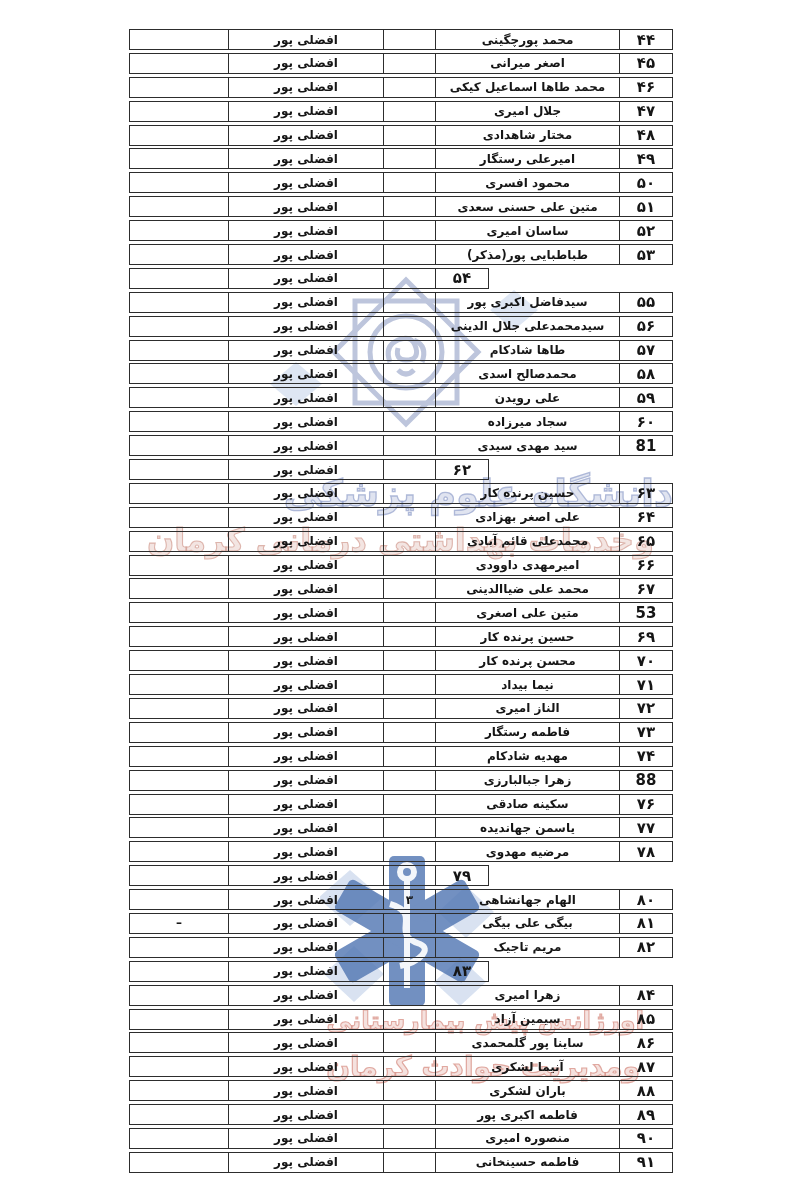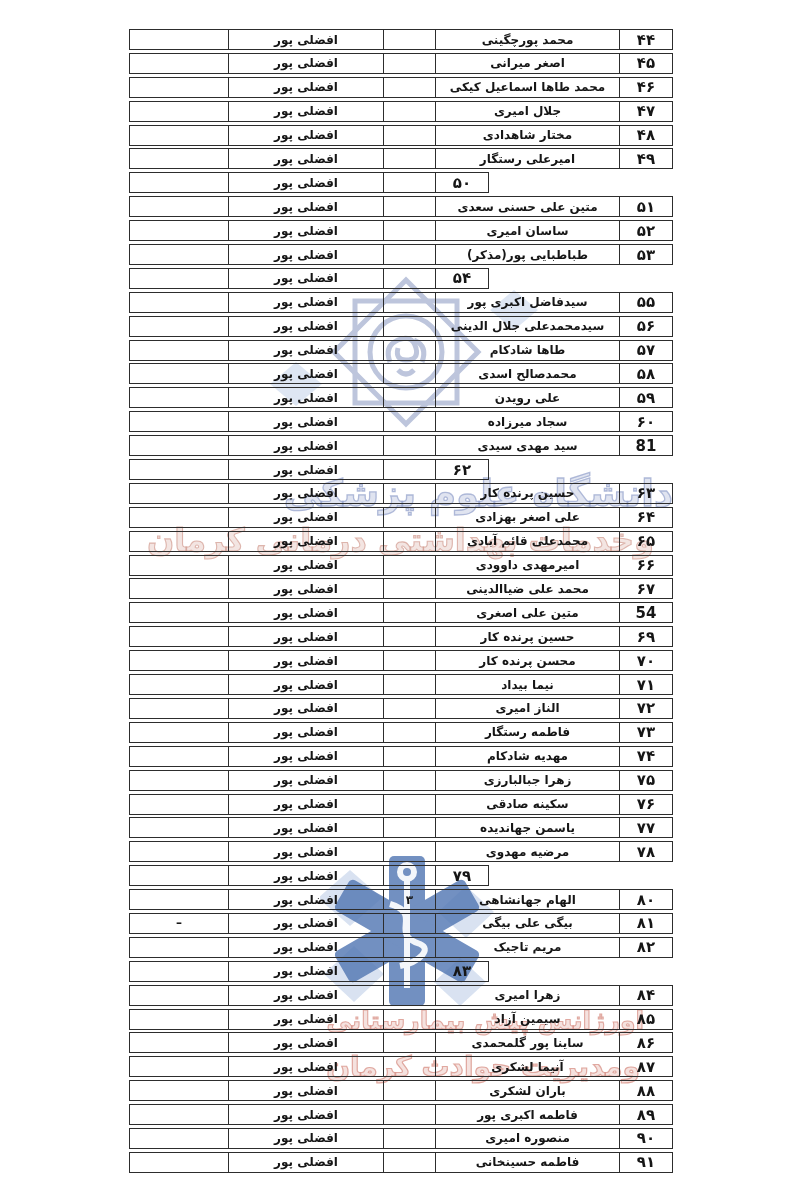--- a/index.html
+++ b/index.html
@@ -166,20 +166,21 @@
       <div class="cell c-family">افضلی پور</div>
       <div class="cell c-code"></div>
       <div class="cell c-name">امیرعلی رستگار</div>
       <div class="cell c-no">۴۹</div>
     </div>
 
     <div class="row">
       <div class="cell c-notes"></div>
       <div class="cell c-family">افضلی پور</div>
       <div class="cell c-code"></div>
+      <div class="cell c-name">محمود افسری</div>
       <div class="cell c-no">۵۰</div>
     </div>
 
     <div class="row">
       <div class="cell c-notes"></div>
       <div class="cell c-family">افضلی پور</div>
       <div class="cell c-code"></div>
       <div class="cell c-name">متین علی حسنی سعدی</div>
       <div class="cell c-no">۵۱</div>
     </div>
@@ -308,21 +309,21 @@
       <div class="cell c-code"></div>
       <div class="cell c-name">محمد علی ضیاالدینی</div>
       <div class="cell c-no">۶۷</div>
     </div>
 
     <div class="row">
       <div class="cell c-notes"></div>
       <div class="cell c-family">افضلی پور</div>
       <div class="cell c-code"></div>
       <div class="cell c-name">متین علی اصغری</div>
-      <div class="cell c-no">54</div>
+      <div class="cell c-no">53</div>
     </div>
 
     <div class="row">
       <div class="cell c-notes"></div>
       <div class="cell c-family">افضلی پور</div>
       <div class="cell c-code"></div>
       <div class="cell c-name">حسین پرنده کار</div>
       <div class="cell c-no">۶۹</div>
     </div>
 
@@ -364,21 +365,21 @@
       <div class="cell c-code"></div>
       <div class="cell c-name">مهدیه شادکام</div>
       <div class="cell c-no">۷۴</div>
     </div>
 
     <div class="row">
       <div class="cell c-notes"></div>
       <div class="cell c-family">افضلی پور</div>
       <div class="cell c-code"></div>
       <div class="cell c-name">زهرا جبالبارزی</div>
-      <div class="cell c-no">۷۵</div>
+      <div class="cell c-no">88</div>
     </div>
 
     <div class="row">
       <div class="cell c-notes"></div>
       <div class="cell c-family">افضلی پور</div>
       <div class="cell c-code"></div>
       <div class="cell c-name">سکینه صادقی</div>
       <div class="cell c-no">۷۶</div>
     </div>
 

